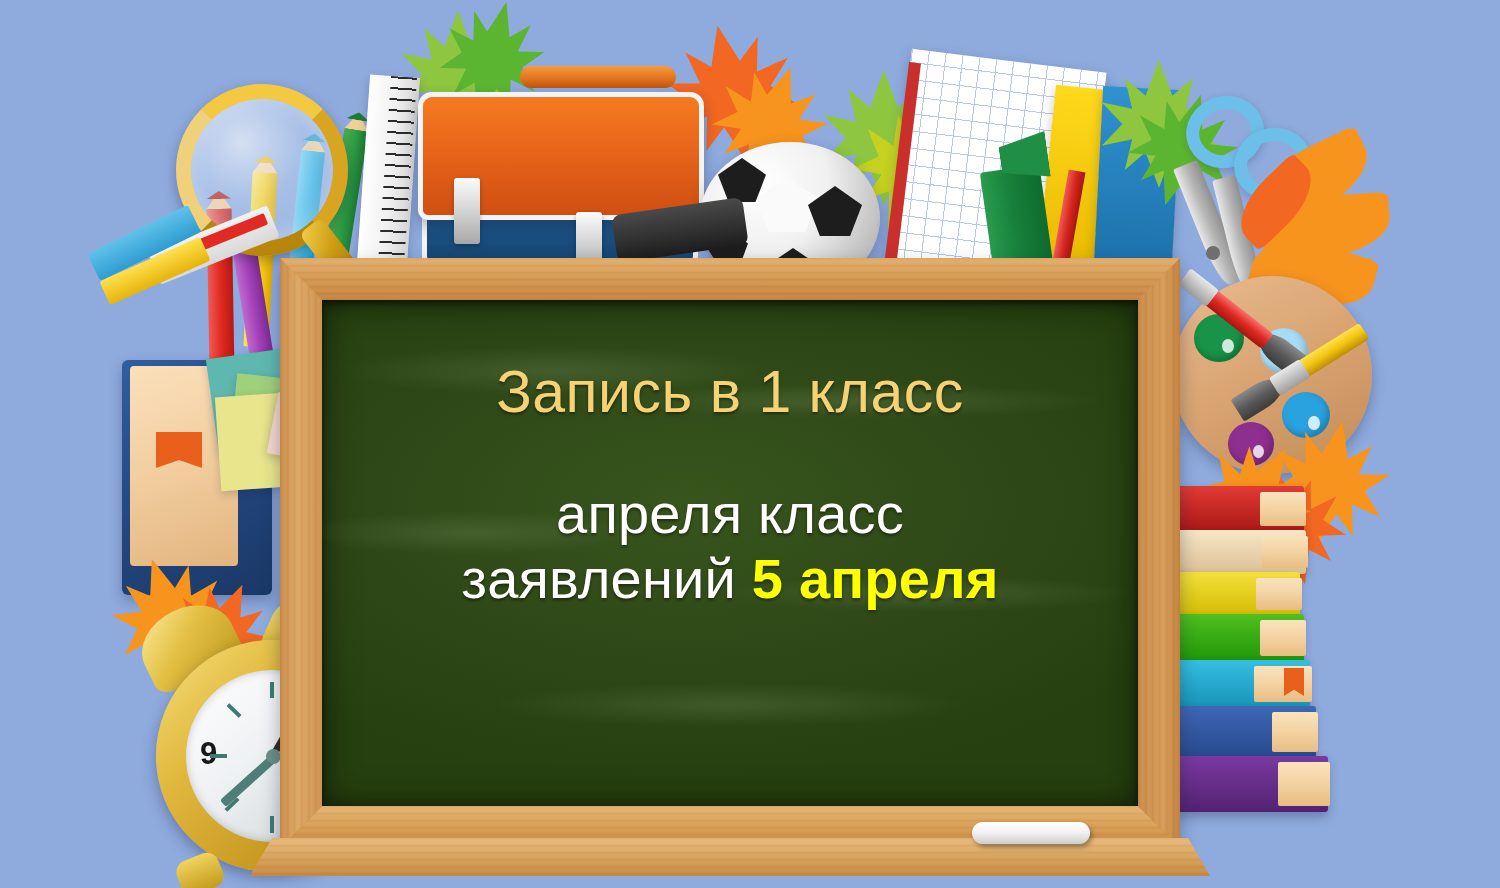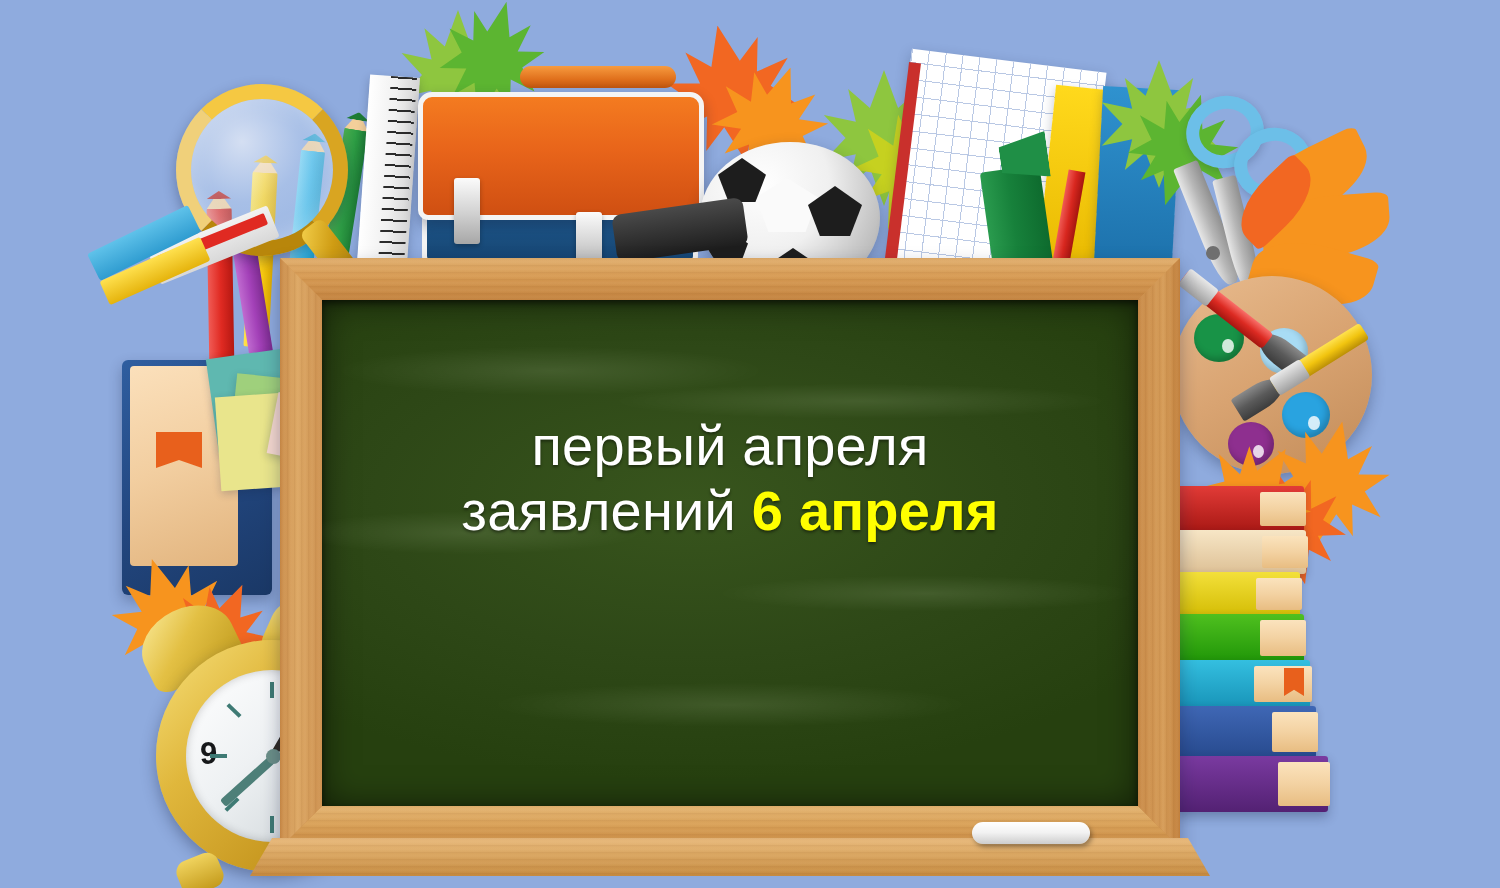--- a/index.html
+++ b/index.html
@@ -429,23 +429,24 @@
       <span class="frame-edge fr-left">
           <span class="wood-grain vert"></span>
         </span>
       <span class="frame-edge fr-right">
           <span class="wood-grain vert"></span>
         </span>
     </div>
     <div id="board-surface">
       <span class="chalk-dust"></span>
       <div id="board-text">
+        <div id="board-title">Запись в 1 класс</div>
         <div id="board-body">
-          <div>первый апреля</div>
-          <div><span>заявлений </span><span class="hl">6 апреля</span></div>
+          <div>апреля класс</div>
+          <div><span>заявлений </span><span class="hl">5 апреля</span></div>
         </div>
       </div>
     </div>
   </div>
 
   <div id="board-ledge">
       <span class="wood-grain"></span>
     </div>
   <div id="chalk-stick"></div>
 

